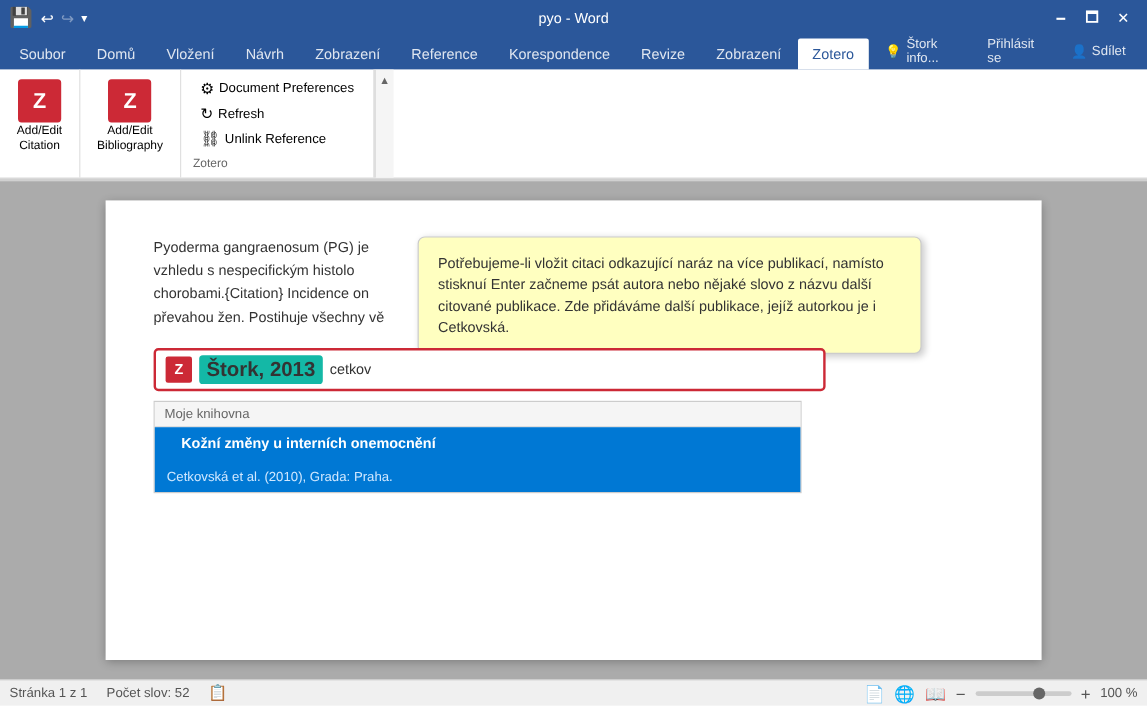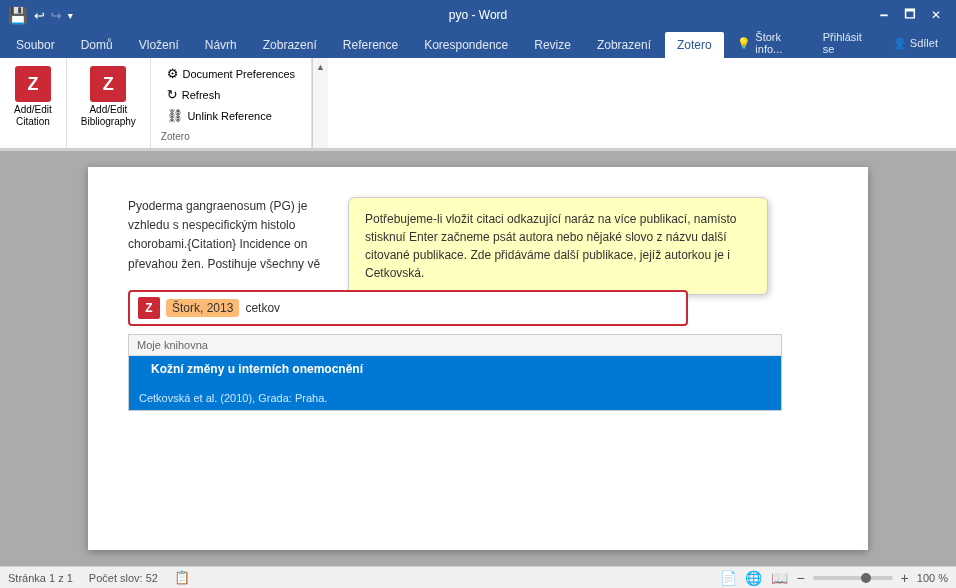--- a/index.html
+++ b/index.html
@@ -175,37 +175,38 @@
       border-radius: 2px;
       display: flex;
       align-items: center;
       justify-content: center;
       color: white;
       font-weight: bold;
       font-size: 12px;
       flex-shrink: 0;
     }
     .search-tag {
-      background: #fdba74;
+      background: #14b8a6;
       border-radius: 3px;
       padding: 2px 6px;
-      font-size: 12px;
+      font-size: 17px;
       color: #333;
+      font-weight: bold;
     }
     .search-input {
       border: none;
       outline: none;
       font-size: 12px;
       flex: 1;
       color: #333;
     }
 
     
     .library-results {
-      width: 654px;
+      width: 540px;
       border: 1px solid #ccc;
       margin-top: 8px;
       background: white;
     }
     .library-header {
       padding: 4px 8px;
       font-size: 11px;
       color: #666;
       background: #f5f5f5;
       border-bottom: 1px solid #ddd;

